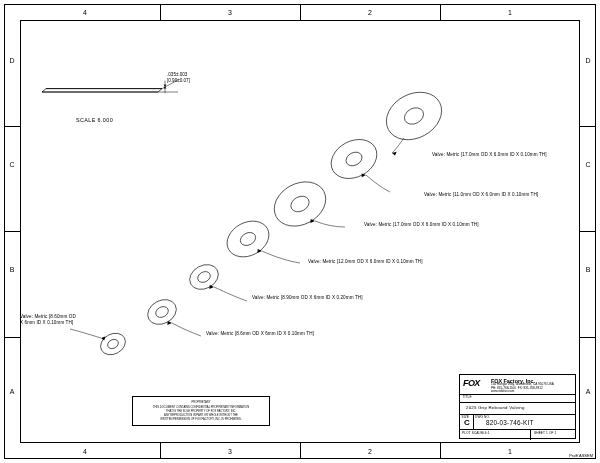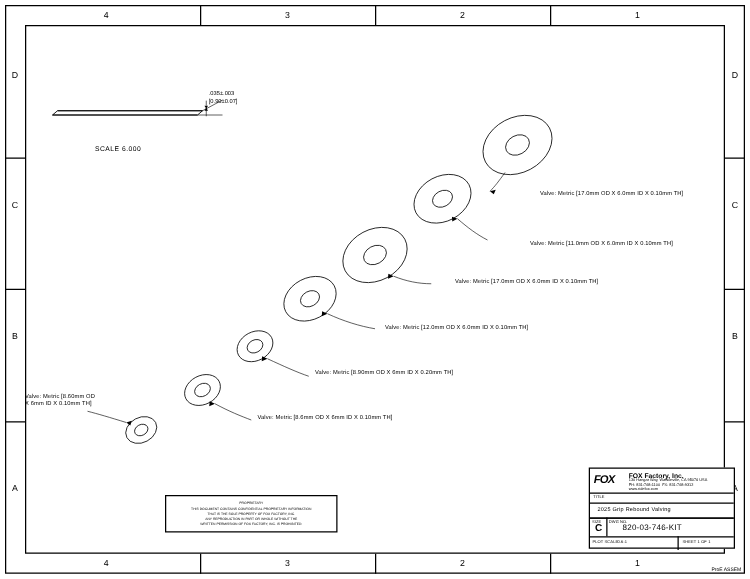--- a/index.html
+++ b/index.html
@@ -15,21 +15,21 @@
   .zlabel{position:absolute;font-size:7px;line-height:9px;text-align:center;color:#000;}
   svg{position:absolute;left:0;top:0;overflow:visible;}
 
   
   .callout{position:absolute;font-size:4.6px;line-height:6px;letter-spacing:.1px;white-space:pre;color:#000;font-family:"Liberation Sans",sans-serif;}
 
   .dimtxt{position:absolute;font-size:4.6px;line-height:6.2px;white-space:pre;color:#000;}
   .scaletxt{position:absolute;font-size:5.4px;letter-spacing:.4px;color:#000;}
 
   
-  .tb{position:absolute;left:459px;top:374px;width:117px;height:65px;border:1px solid #000;box-sizing:border-box;background:#fff;margin-left:12px;}
+  .tb{position:absolute;left:459px;top:374px;width:117px;height:65px;border:1px solid #000;box-sizing:border-box;background:#fff;}
   .tb .hline{position:absolute;left:0;width:100%;height:0;border-top:1px solid #000;}
   .tb .vline{position:absolute;top:0;height:100%;width:0;border-left:1px solid #000;}
 
   .logo{position:absolute;left:3px;top:3px;width:26px;height:11px;}
   .logo .fx{position:absolute;left:0;top:0;font-size:9px;font-weight:bold;font-style:italic;letter-spacing:-.6px;color:#000;font-family:"Liberation Sans",sans-serif;}
   .company{position:absolute;left:31px;top:2.5px;font-size:5.4px;font-weight:bold;color:#000;}
   .addr{position:absolute;left:31px;top:8px;font-size:3.1px;line-height:3.6px;white-space:pre;color:#000;}
 
   .lbl{position:absolute;font-size:3.2px;color:#000;letter-spacing:.1px;}
   .val{position:absolute;font-size:6.4px;color:#000;letter-spacing:.2px;}

